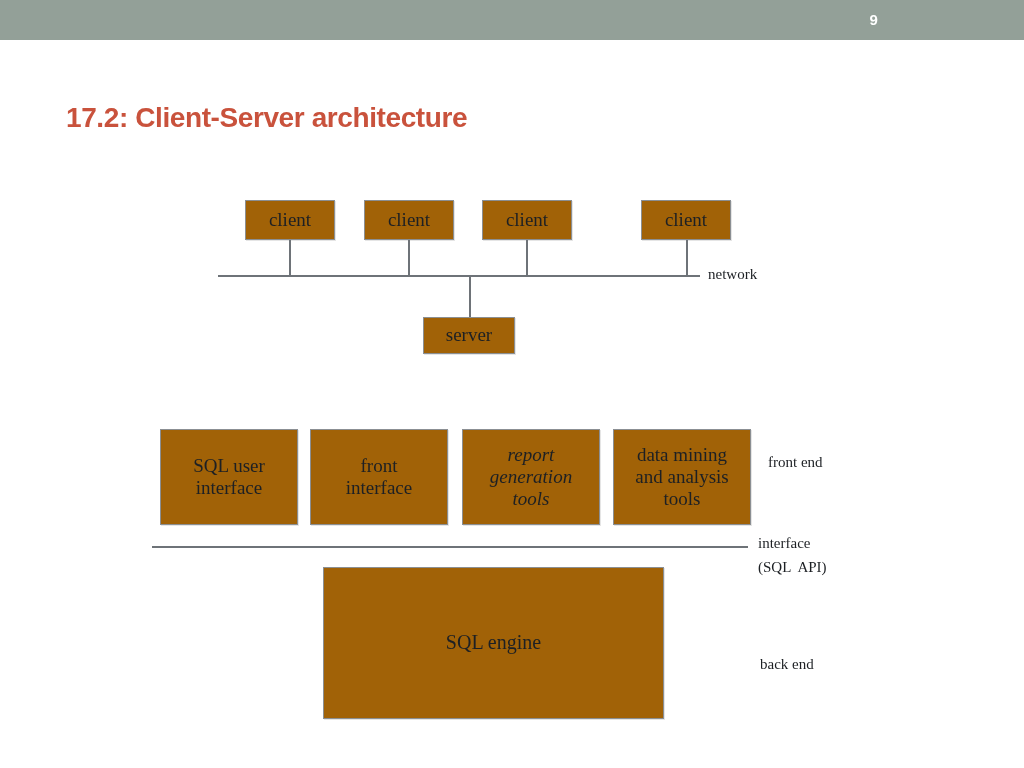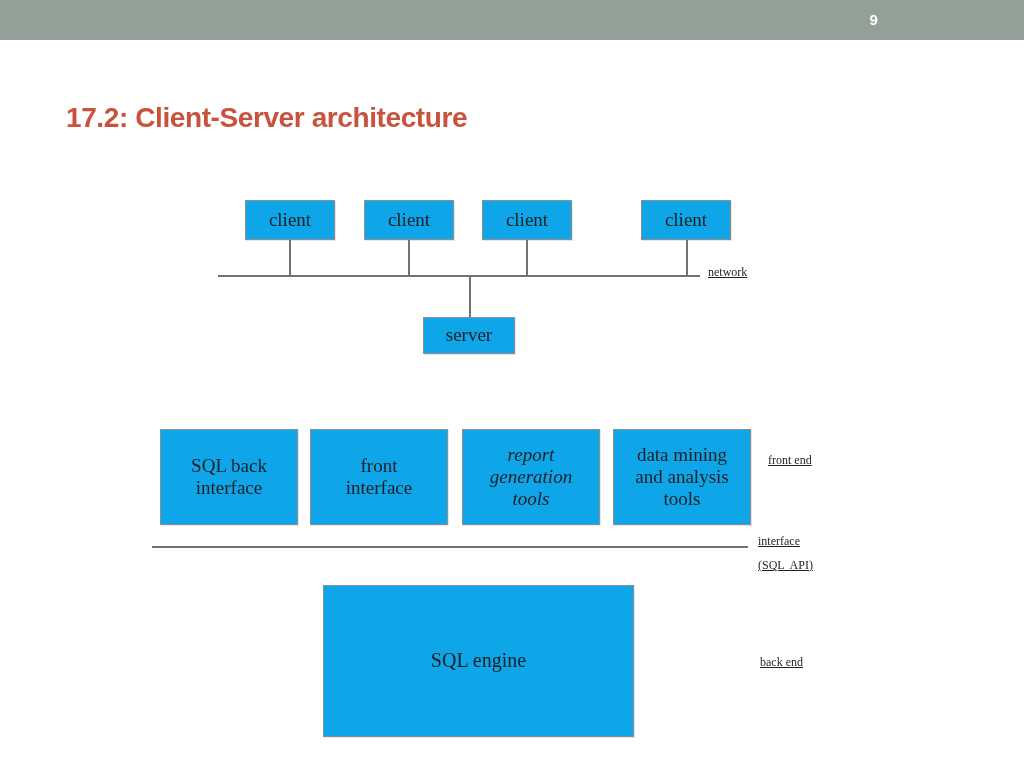--- a/index.html
+++ b/index.html
@@ -56,21 +56,21 @@
     position: absolute;
     left: 0;
     top: 0;
     width: 1024px;
     height: 768px;
   }
 
   .dbox {
     position: absolute;
     box-sizing: border-box;
-    background: #0ea5e9;
+    background: #a16207;
     border: 1.6px solid #8b8f93;
     box-shadow: 1px 1px 0 rgba(0,0,0,0.10);
     display: flex;
     align-items: center;
     justify-content: center;
     text-align: center;
     font-family: "Liberation Serif", serif;
     color: #1d2024;
     line-height: 1.16;
   }
@@ -106,25 +106,24 @@
   }
   .hline {
     position: absolute;
     height: 1.6px;
     background: #6e7378;
   }
 
   .fig-label {
     position: absolute;
     font-family: "Liberation Serif", serif;
-    font-size: 12px;
+    font-size: 15px;
     color: #1d2024;
     white-space: pre;
     line-height: 1.32;
-    text-decoration: underline;
   }
 </style>
 </head>
 <body>
 
 <div id="top-banner"></div>
 <div id="slide-number">9</div>
 
 <div id="slide-title">17.2: Client-Server architecture</div>
 
@@ -151,21 +150,21 @@
   <div class="hline" style="left:218px; top:275px; width:482px;"></div>
   <div class="fig-label" style="left:708px; top:265px;">network</div>
 
   <div class="vline" style="left:469px; top:276px; height:41px;"></div>
 
   <div class="dbox server-box" style="left:423px; top:317px;">
     <span>server</span>
   </div>
 
   <div class="dbox fe-box" style="left:160px; top:429px;">
-    <span style="white-space:pre-line;">SQL back
+    <span style="white-space:pre-line;">SQL user
 interface</span>
   </div>
   <div class="dbox fe-box" style="left:310px; top:429px;">
     <span style="white-space:pre-line;">front
 interface</span>
   </div>
   <div class="dbox fe-box" style="left:462px; top:429px;">
     <span style="white-space:pre-line;font-style:italic;">report
 generation
 tools</span>
@@ -175,18 +174,18 @@
 and analysis
 tools</span>
   </div>
 
   <div class="fig-label" style="left:760px; top:453px;margin-left:8px;">front end</div>
 
   <div class="hline" style="left:152px; top:546px; width:596px;"></div>
   <div class="fig-label" style="left:758px; top:534px;">interface</div>
   <div class="fig-label" style="left:758px; top:558px;">(SQL  API)</div>
 
-  <div class="dbox engine-box" style="left:323px; top:585px; width:311px; height:152px;align-items:center;">
+  <div class="dbox engine-box" style="left:323px; top:567px; width:341px; height:152px;align-items:center;">
     <span>SQL engine</span>
   </div>
   <div class="fig-label" style="left:760px; top:655px;">back end</div>
 
 </div>
 
 </body></html>

